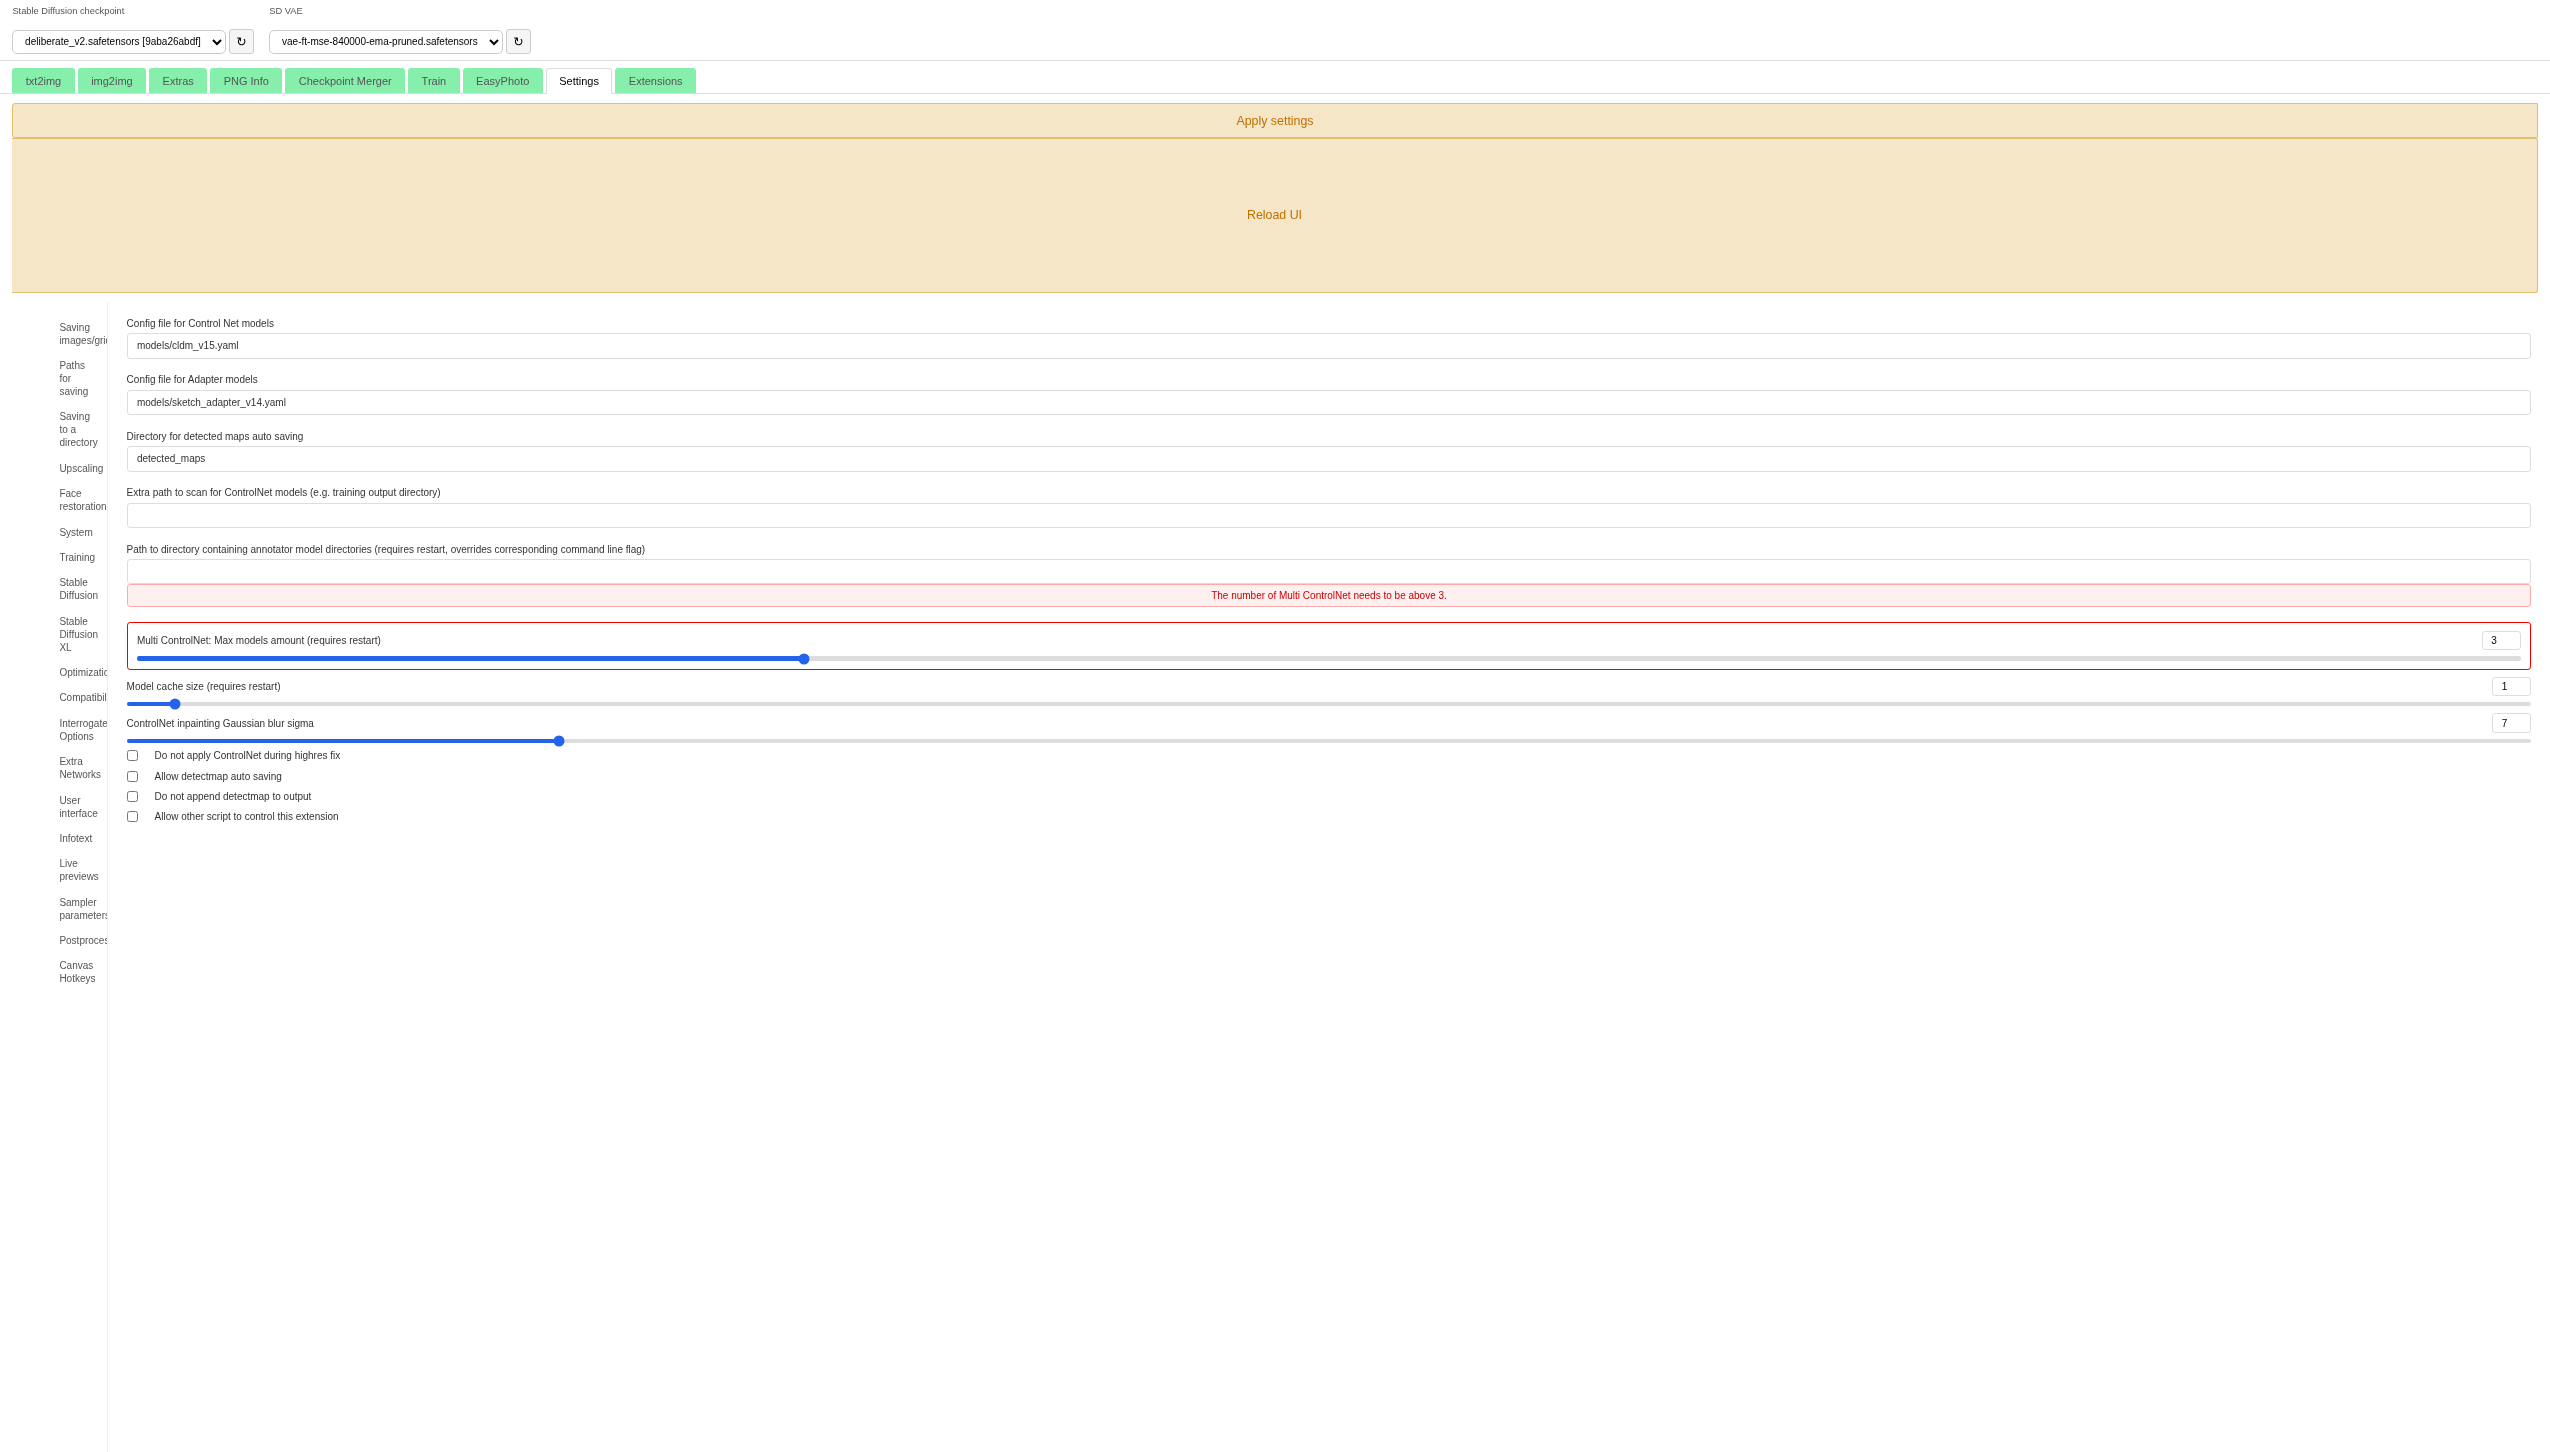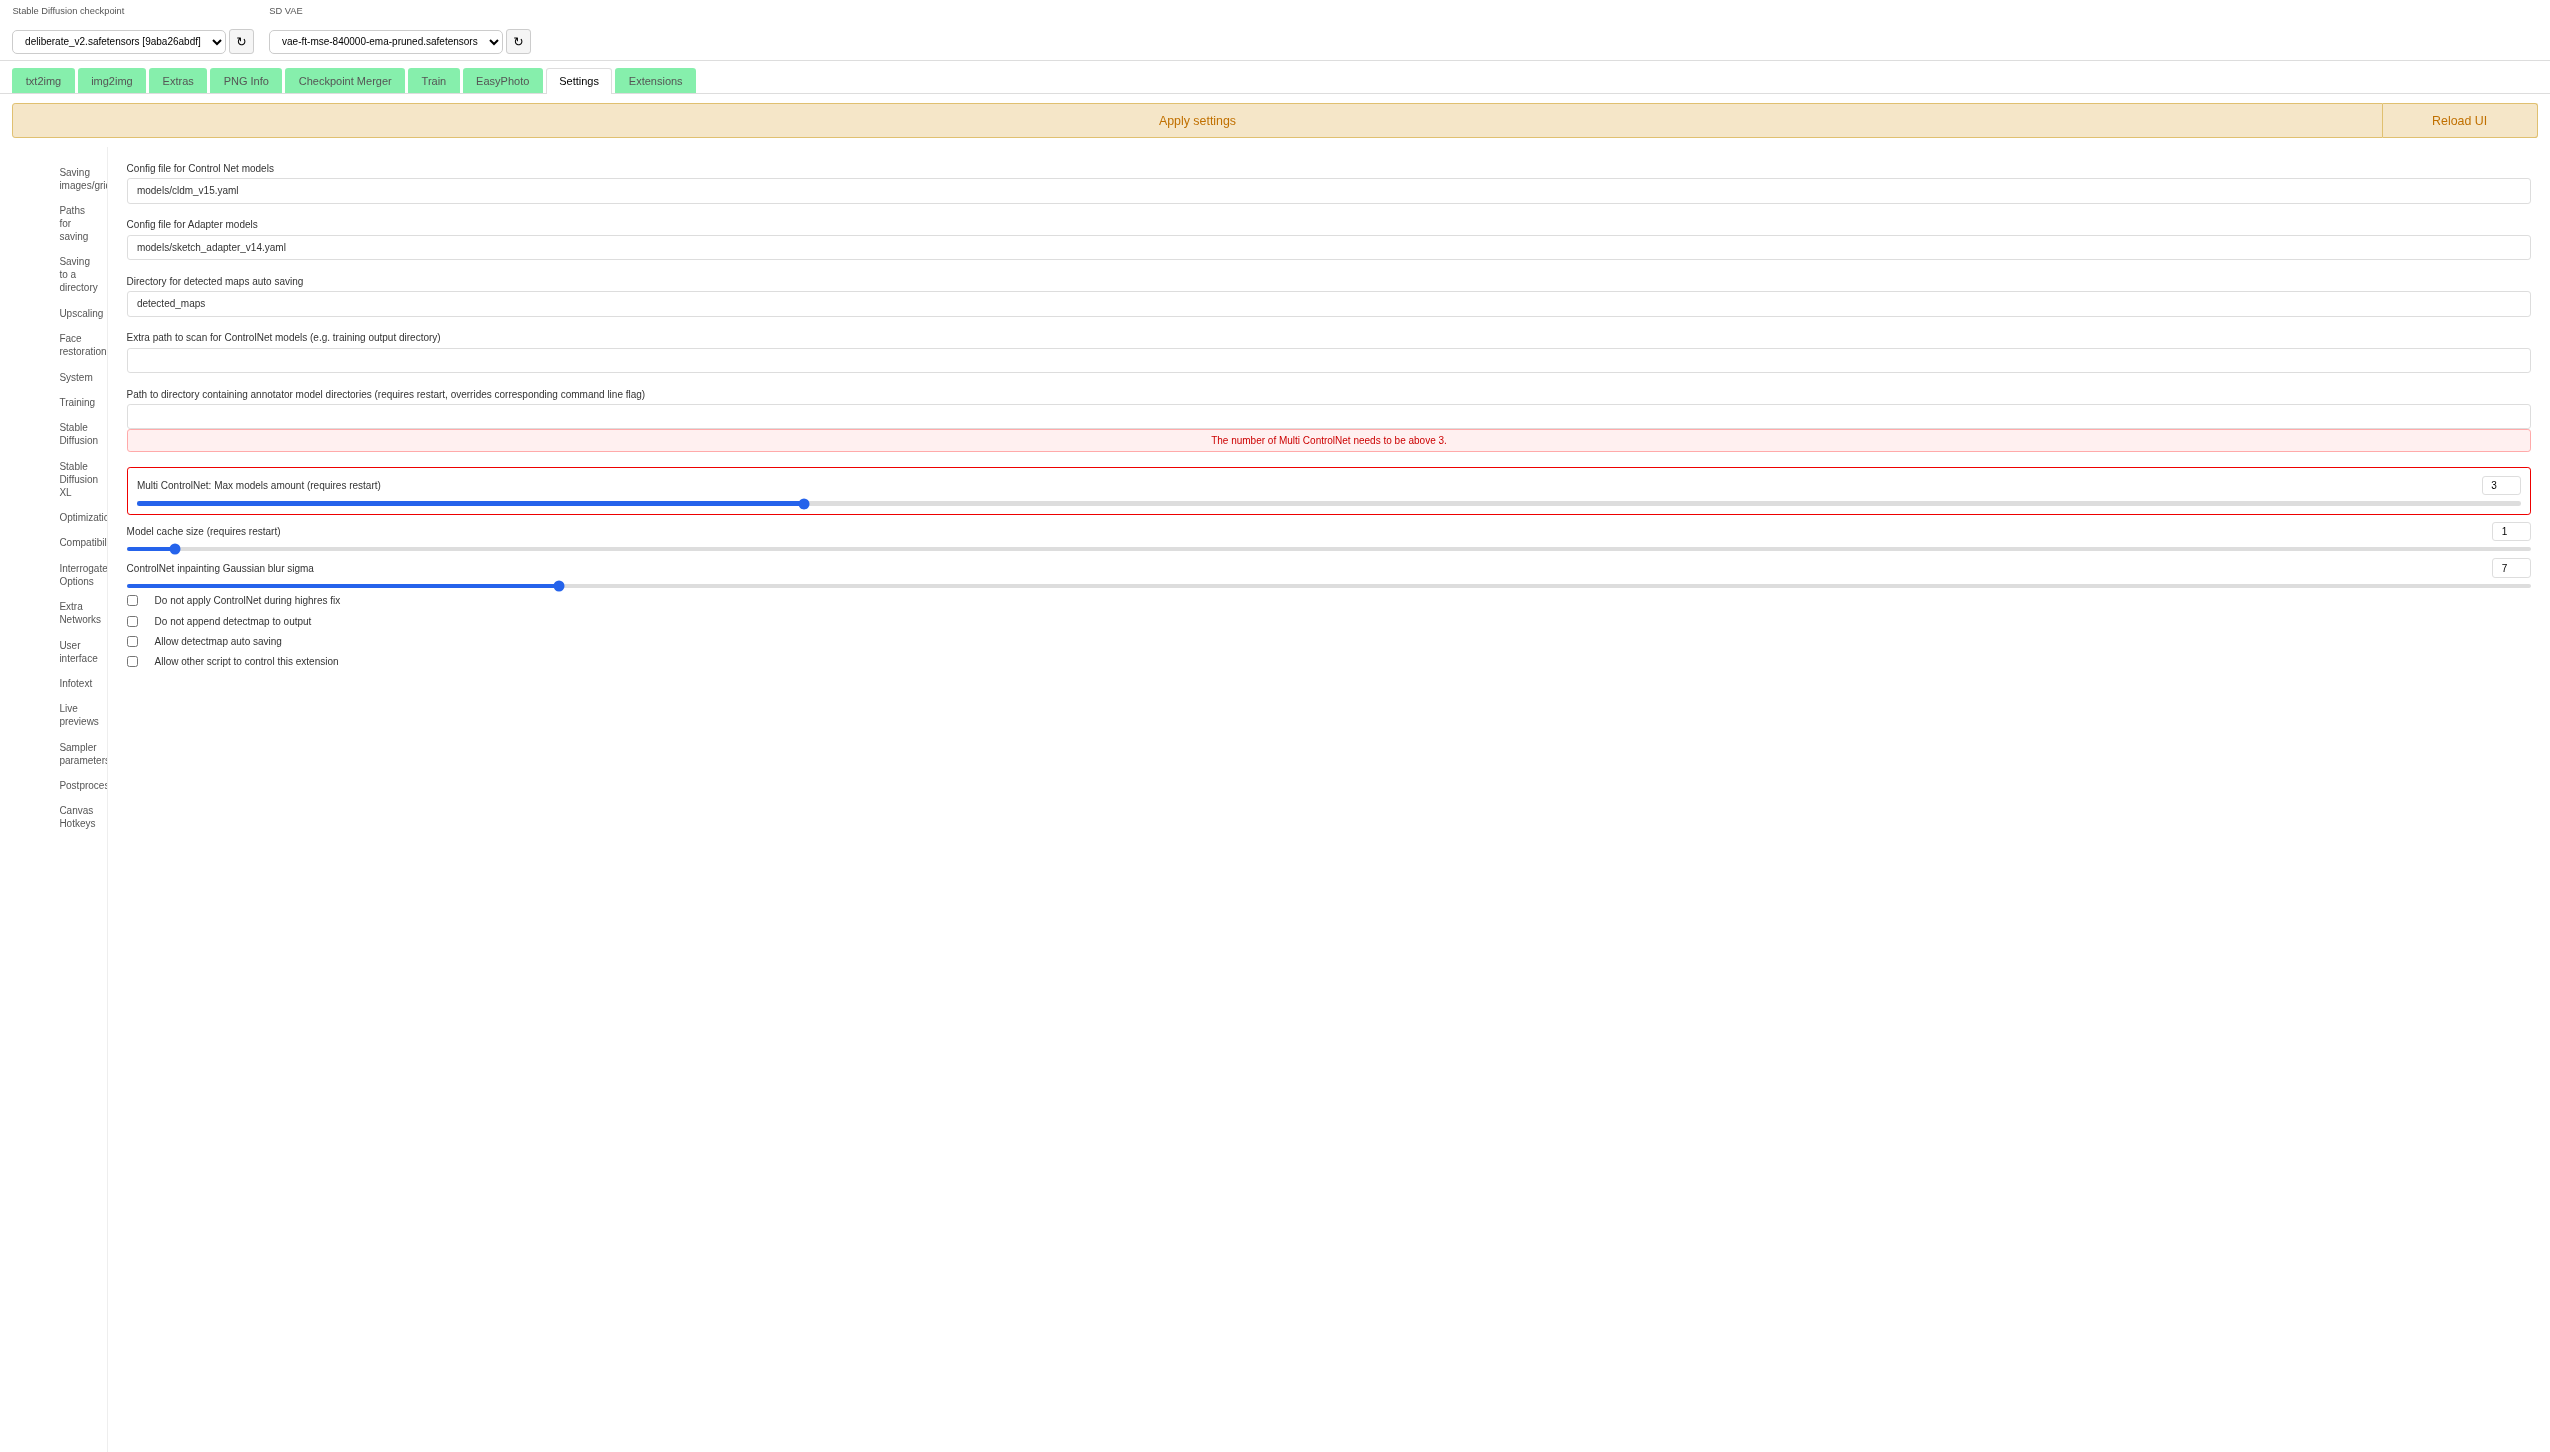--- a/index.html
+++ b/index.html
@@ -75,20 +75,21 @@
       font-weight: 500;
       margin-bottom: -0.8px;
     }
 
     
     .action-bar {
       display: flex;
       gap: 0;
       padding: 9.3px 12.4px;
       background: #fff;
+      flex-direction: column;
     }
     .apply-btn {
       flex: 1;
       padding: 9.3px;
       background: #f5e6c8;
       border: 0.8px solid #e0c070;
       border-radius: 3.1px 0 0 3.1px;
       font-size: 12.4px;
       color: #c07000;
       cursor: pointer;
@@ -365,26 +366,26 @@
         <div class="slider-fill" style="width: 18%"></div>
         <div class="slider-thumb" style="left: 18%"></div>
       </div>
     </div>
 
     <div class="checkbox-row">
       <input type="checkbox" id="no_highres" style="">
       <label for="no_highres">Do not apply ControlNet during highres fix</label>
     </div>
     <div class="checkbox-row">
+      <input type="checkbox" id="auto_saving" style="">
+      <label for="auto_saving">Allow detectmap auto saving</label>
+    </div>
+    <div class="checkbox-row">
       <input type="checkbox" id="no_detectmap" style="">
       <label for="no_detectmap">Do not append detectmap to output</label>
-    </div>
-    <div class="checkbox-row">
-      <input type="checkbox" id="auto_saving" style="">
-      <label for="auto_saving">Allow detectmap auto saving</label>
     </div>
     <div class="checkbox-row">
       <input type="checkbox" id="allow_script" style="">
       <label for="allow_script">Allow other script to control this extension</label>
     </div>
 
   </div>
 </div>
 
 

